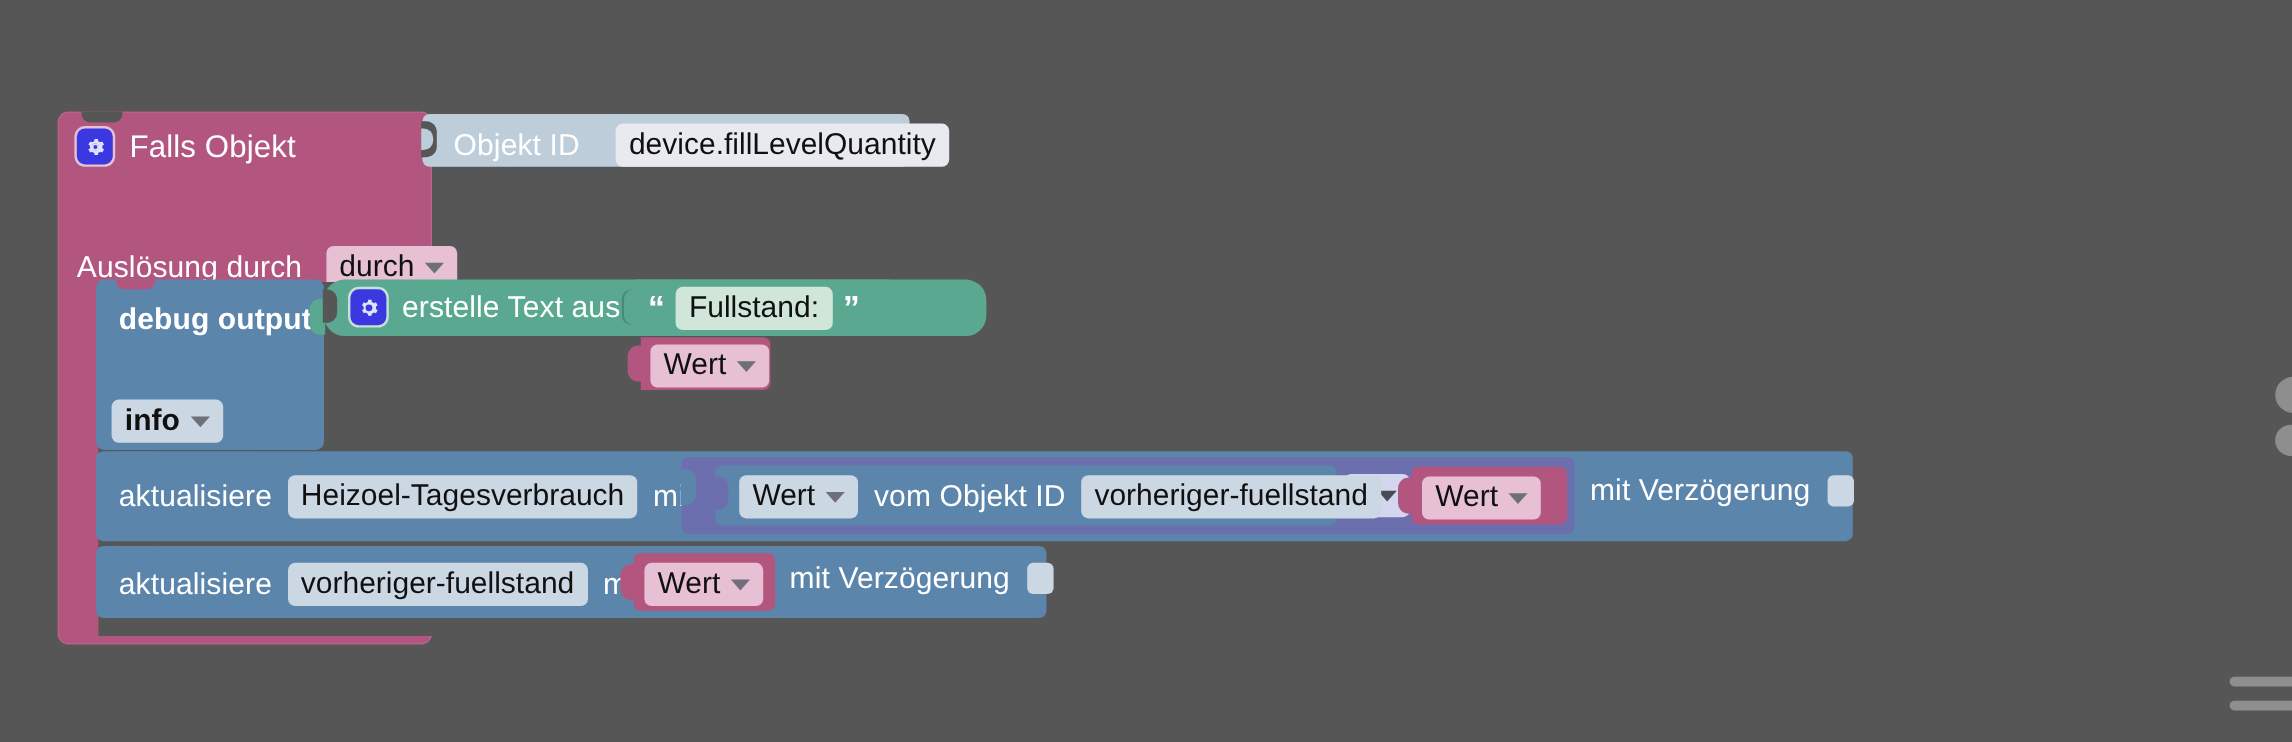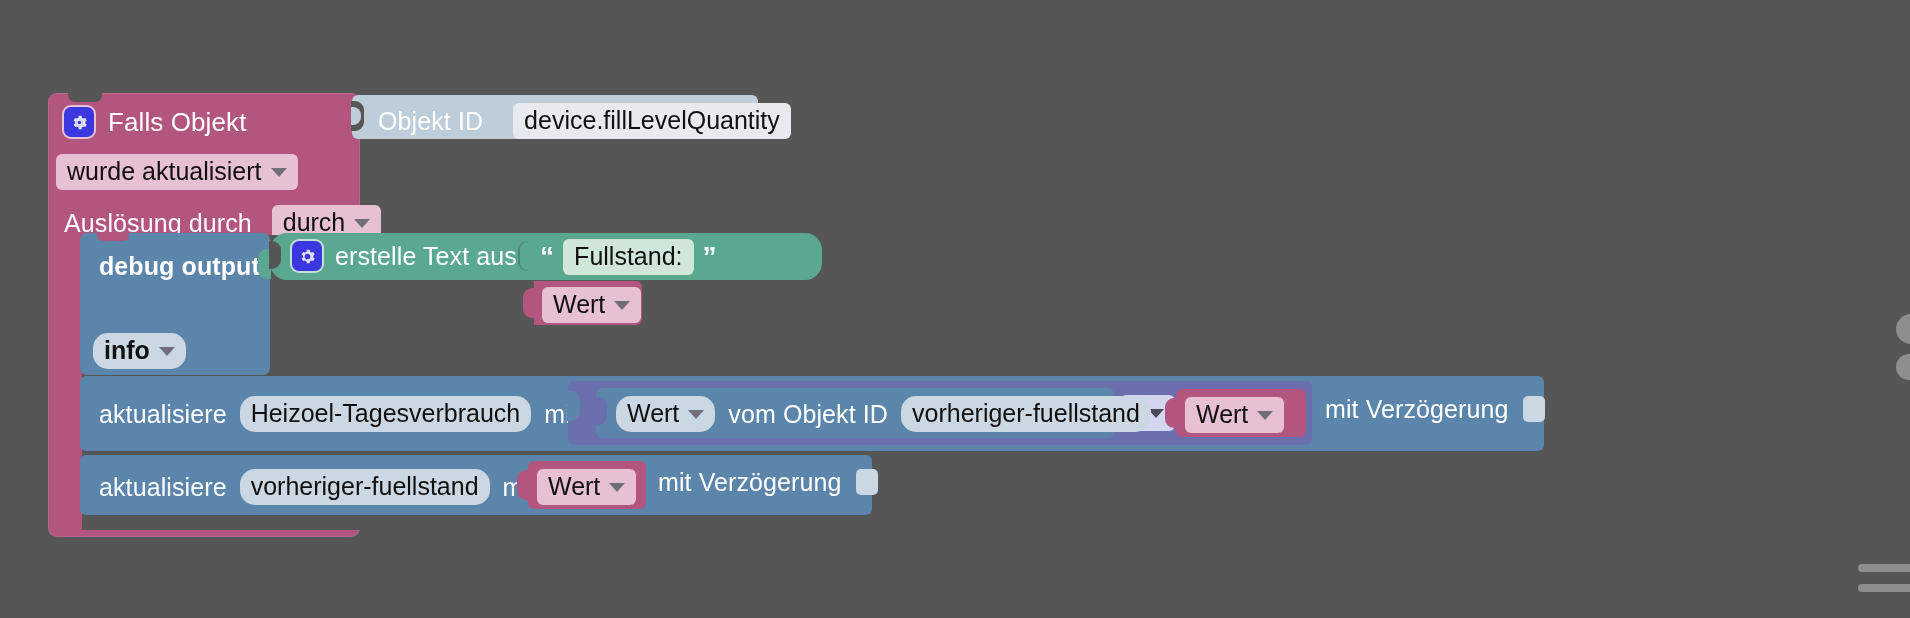--- a/index.html
+++ b/index.html
@@ -45,21 +45,21 @@
     align-items: center;
     gap: 9px;
     border-radius: 6px;
     padding: 4px 11px 6px 11px;
     font-size: 25px;
     line-height: 1.05;
     color: #101010;
     white-space: nowrap;
   }
   .field-light  { background: #e8eaf0; }
-  .field-bluish { background: #ccd7e4; border-radius: 15px; }
+  .field-bluish { background: #ccd7e4; }
   .field-pink   { background: #e7c0d4; }
   .field-green  { background: #cfe6d9; }
   .field-purple { background: #d3d6ee; }
 
   
   .caret {
     width: 0; height: 0;
     border-left: 8px solid transparent;
     border-right: 8px solid transparent;
     border-top: 9px solid #6f6f7a;
@@ -240,26 +240,20 @@
       <span class="gear">
         <svg width="19" height="19" viewBox="0 0 24 24" aria-hidden="true">
           <path fill="#dfe3ff" d="M12 8.2a3.8 3.8 0 1 0 0 7.6 3.8 3.8 0 0 0 0-7.6zm0 5.9a2.1 2.1 0 1 1 0-4.2 2.1 2.1 0 0 1 0 4.2z"></path>
           <path fill="#dfe3ff" d="M20.3 13.1c.05-.36.08-.72.08-1.1s-.03-.74-.08-1.1l2.04-1.56a.5.5 0 0 0 .12-.63l-1.93-3.34a.5.5 0 0 0-.6-.22l-2.4.96a7.6 7.6 0 0 0-1.9-1.1l-.37-2.55A.5.5 0 0 0 14.77 2H10.9a.5.5 0 0 0-.49.42l-.37 2.55c-.68.28-1.32.65-1.9 1.1l-2.4-.96a.5.5 0 0 0-.6.22L3.2 8.67a.5.5 0 0 0 .12.63L5.36 10.9c-.05.36-.08.72-.08 1.1s.3.74.08 1.1L3.32 14.7a.5.5 0 0 0-.12.63l1.93 3.34a.5.5 0 0 0 .6.22l2.4-.96c.58.45 1.22.82 1.9 1.1l.37 2.55c.4.25.25.42.49.42h3.87a.5.5 0 0 0 .49-.42l.37-2.55c.68-.28 1.32-.65 1.9-1.1l2.4.96a.5.5 0 0 0 .6-.22l1.93-3.34a.5.5 0 0 0-.12-.63L20.3 13.1z" opacity="0"></path>
           <path fill="#dfe3ff" d="M19.4 12c0-.43-.04-.85-.11-1.25l1.8-1.38-1.8-3.12-2.12.85a7.3 7.3 0 0 0-2.16-1.25L14.67 3.6h-3.6l-.34 2.25c-.79.27-1.52.69-2.16 1.25l-2.12-.85-1.8 3.12 1.8 1.38c-.7.4-.11.82-.11 1.25s.4.85.11 1.25l-1.8 1.38 1.8 3.12 2.12-.85c.64.56 1.37.98 2.16 1.25l.34 2.25h3.6l.34-2.25a7.3 7.3 0 0 0 2.16-1.25l2.12.85 1.8-3.12-1.8-1.38c.07-.4.11-.82.11-1.25zm-7.4 3.6a3.6 3.6 0 1 1 0-7.2 3.6 3.6 0 0 1 0 7.2z"></path>
         </svg>
       </span>
       <span class="lbl" style="font-size:26px;">Falls Objekt</span>
     </div>
 
-    <div class="at" style="left:8px; top:61px;">
-      <span class="field field-pink">
-        <span>wurde aktualisiert</span>
-        <span class="caret"></span>
-      </span>
-    </div>
 
     <div class="row at" style="left:16px; top:112px; gap:20px;">
       <span class="lbl">Auslösung durch</span>
       <span class="field field-pink">
         <span>durch</span>
         <span class="caret"></span>
       </span>
     </div>
 
     <div id="event-cutout"></div>

